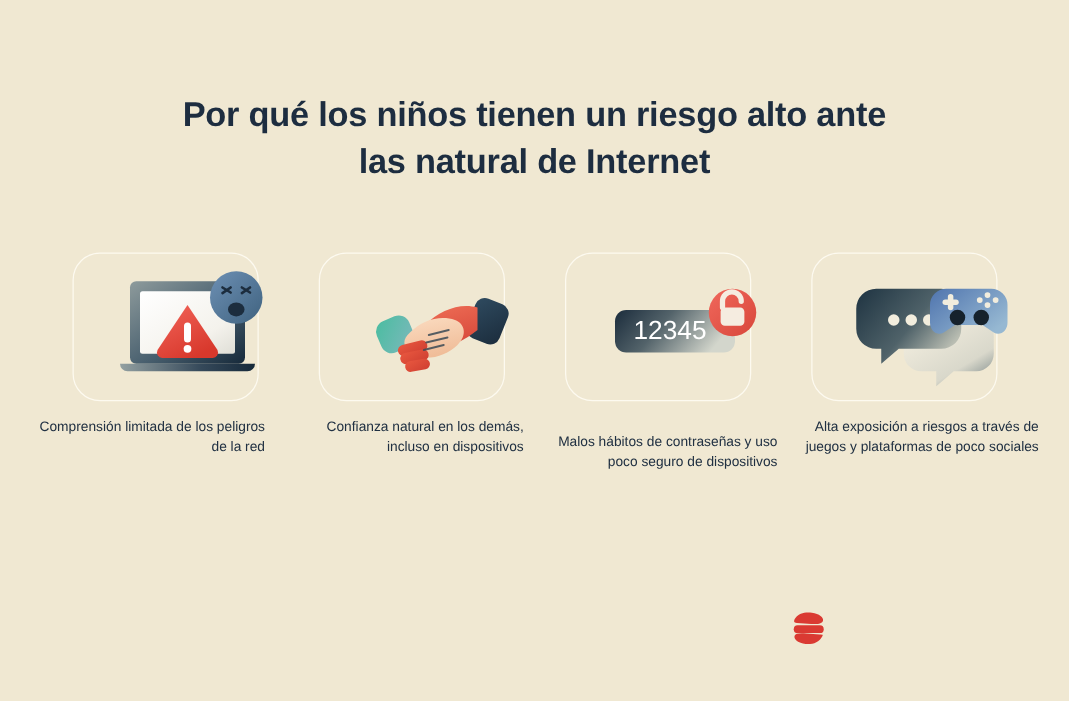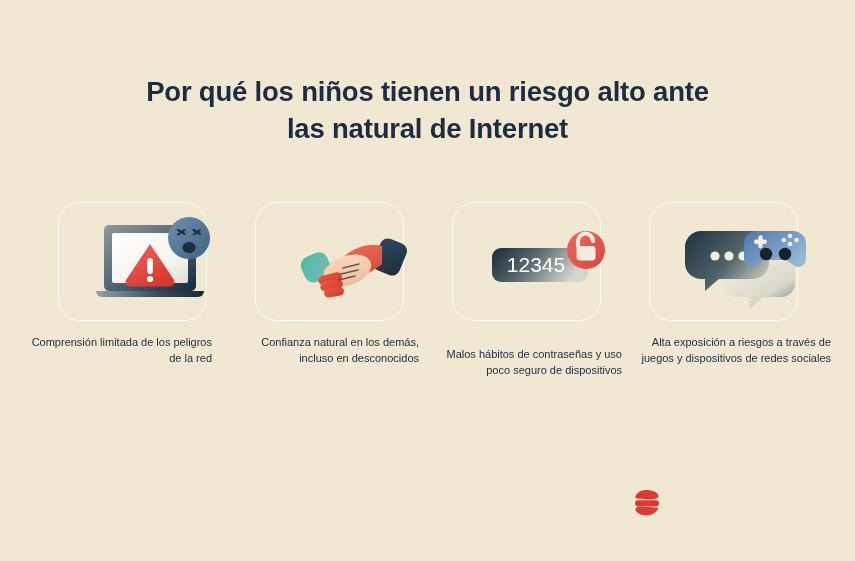--- a/index.html
+++ b/index.html
@@ -291,23 +291,23 @@
             <circle cx="40" cy="33" r="6.2" fill="#16222c"></circle>
           </g>
         </svg>
       </span>
     </div>
 
   </div>
 
   <div class="captions">
     <div class="caption cap-0">Comprensión limitada de los peligros de la red</div>
-    <div class="caption cap-1">Confianza natural en los demás, incluso en desconocidos</div>
+    <div class="caption cap-1">Confianza natural en los demás, incluso en dispositivos</div>
     <div class="caption cap-2">Malos hábitos de contraseñas y uso poco seguro de dispositivos</div>
-    <div class="caption cap-3">Alta exposición a riesgos a través de juegos y dispositivos de redes sociales</div>
+    <div class="caption cap-3">Alta exposición a riesgos a través de juegos y plataformas de poco sociales</div>
   </div>
 
   <div class="logo">
     <span class="logo-mark">
       <svg width="34" height="34" viewBox="0 0 34 34">
         <g fill="#da3a32">
           <path d="M6.5 8.2 C9 4.8 14 3.4 19.5 4.2 C25.5 5 29 8 28.4 10.6 C27.9 12.8 24.5 13.6 19 13.2 L7.5 12.4 C4.8 12.2 4.7 10.6 6.5 8.2 Z"></path>
           <rect x="5" y="14.2" width="24" height="6.2" rx="3.1"></rect>
           <path d="M27.5 23.5 C25.5 27.6 20 29.8 14.5 29.2 C8.5 28.5 5 25.4 5.6 22.8 C6.1 20.6 9.5 20.3 15 20.7 L26 21.5 C28.7 21.7 28.6 21.4 27.5 23.5 Z"></path>
         </g>

